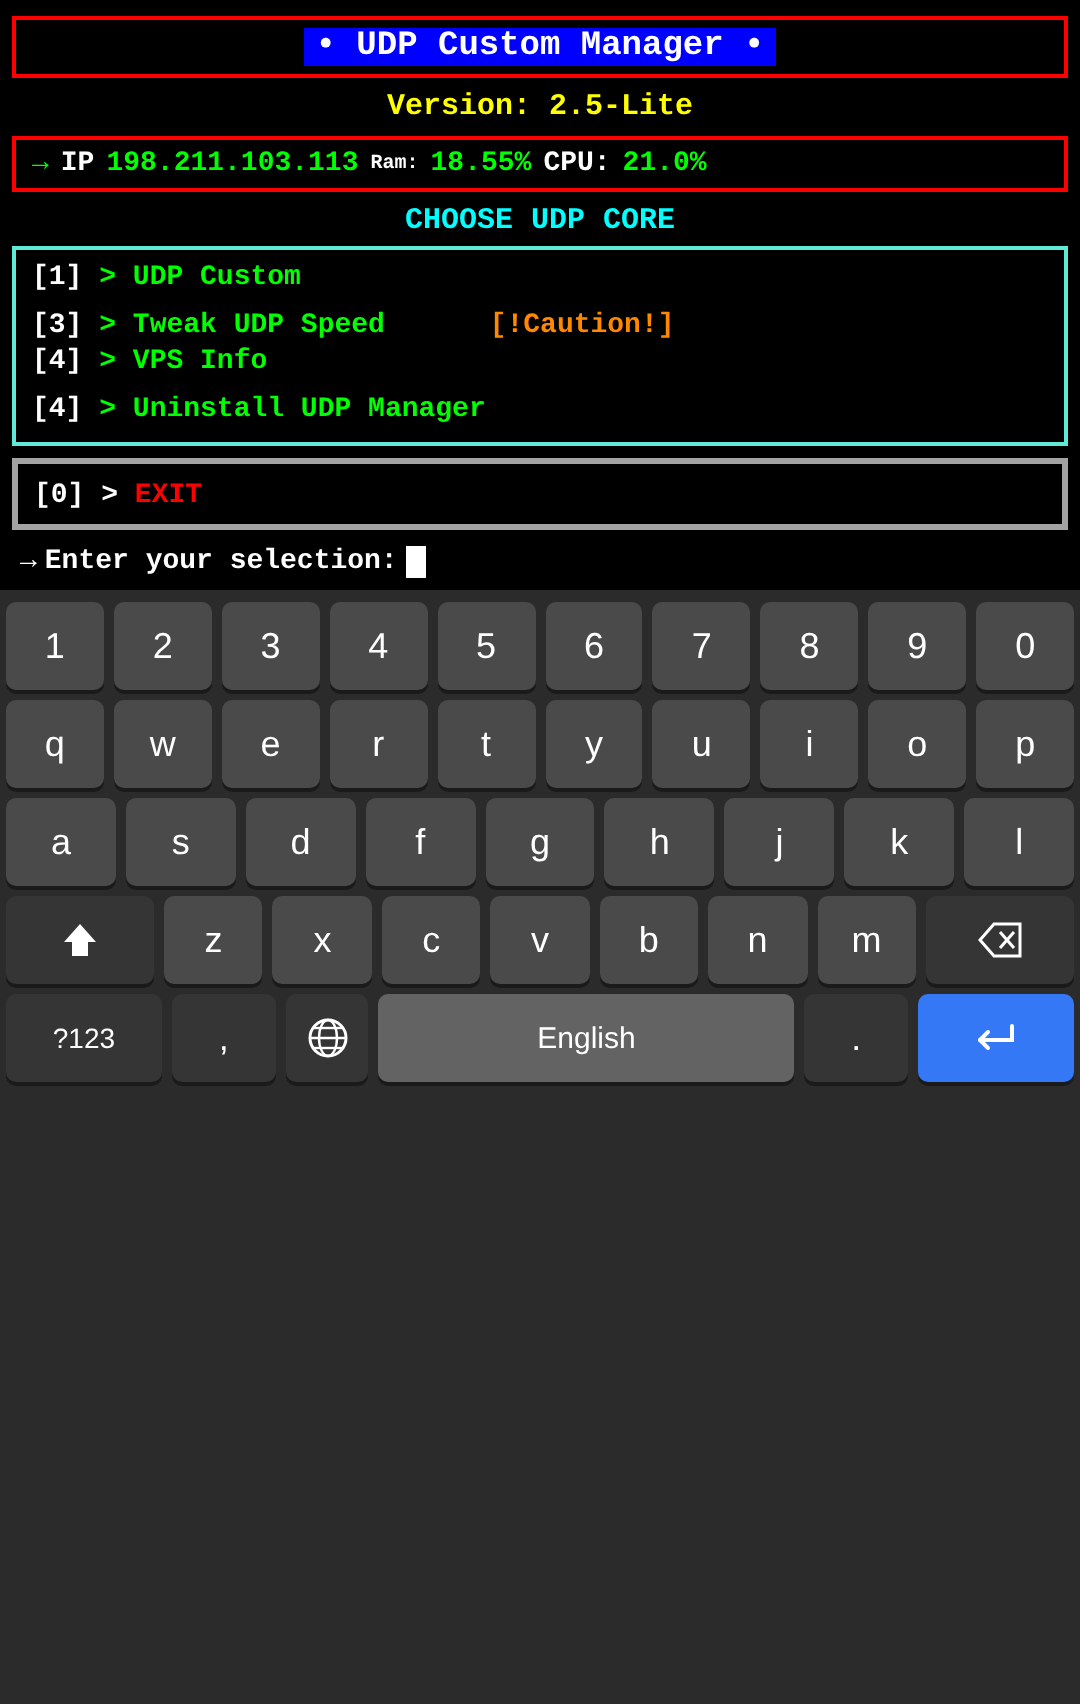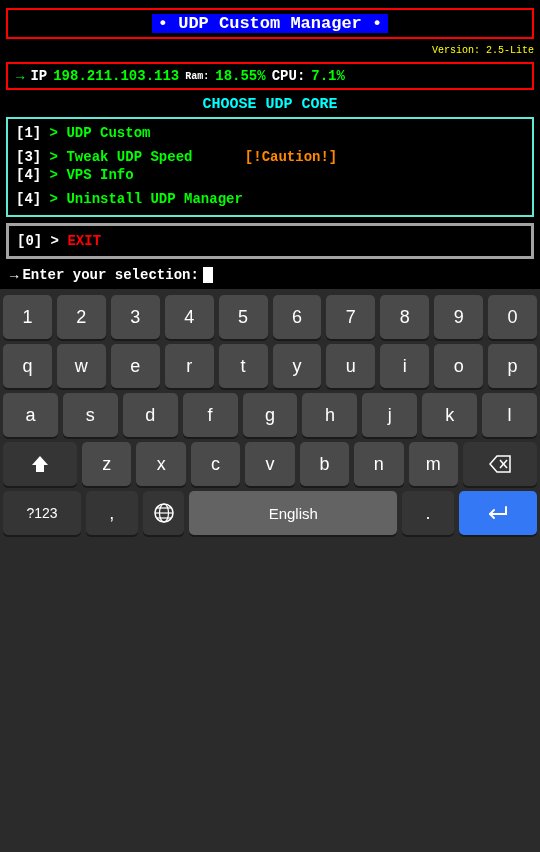--- a/index.html
+++ b/index.html
@@ -34,23 +34,22 @@
       padding: 0 6px;
       display: inline-block;
     }
 
     .version-block {
       text-align: center;
       margin-bottom: 6px;
     }
     .version-line {
       color: #ff0;
-      font-size: 10px;
-      font-weight: normal;
-      text-align: right;
+      font-size: 15px;
+      font-weight: bold;
     }
 
     .info-box {
       border: 2px solid red;
       padding: 4px 8px;
       margin-bottom: 6px;
       display: flex;
       align-items: center;
       gap: 6px;
     }
@@ -199,21 +198,21 @@
     <div class="version-line">Version: 2.5-Lite</div>
   </div>
 
   <div class="info-box">
     <span class="arrow-green">→</span>
     <span class="label-white">IP</span>
     <span class="ip-green">198.211.103.113</span>
     <span class="ram-label">Ram:</span>
     <span class="ram-value">18.55%</span>
     <span class="cpu-label">CPU:</span>
-    <span class="cpu-value">7.1%</span>
+    <span class="cpu-value">21.0%</span>
   </div>
 
   <div class="choose-text">CHOOSE UDP CORE</div>
 
   <div class="menu-box">
     <div class="menu-item">
       <span class="menu-num">[1] </span><span class="menu-arrow">&gt; </span><span class="menu-label">UDP Custom</span>
     </div>
     <div style="margin-top:8px;"></div>
     <div class="menu-item">

